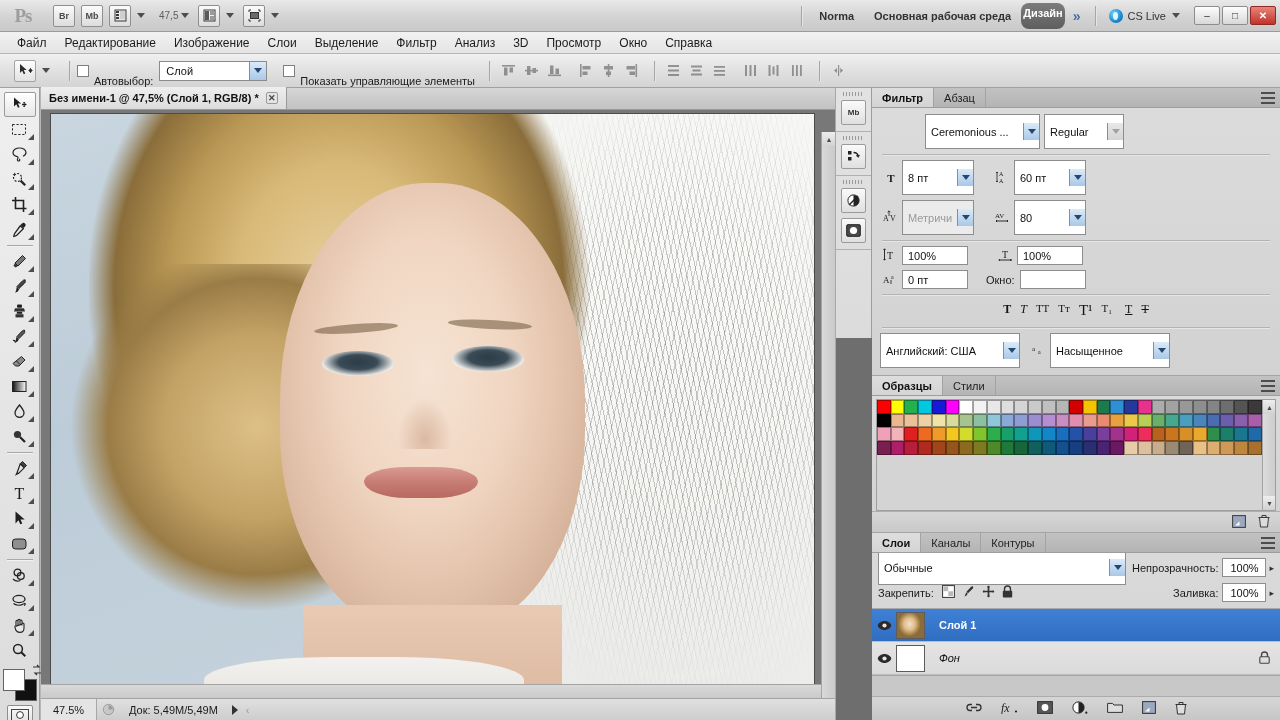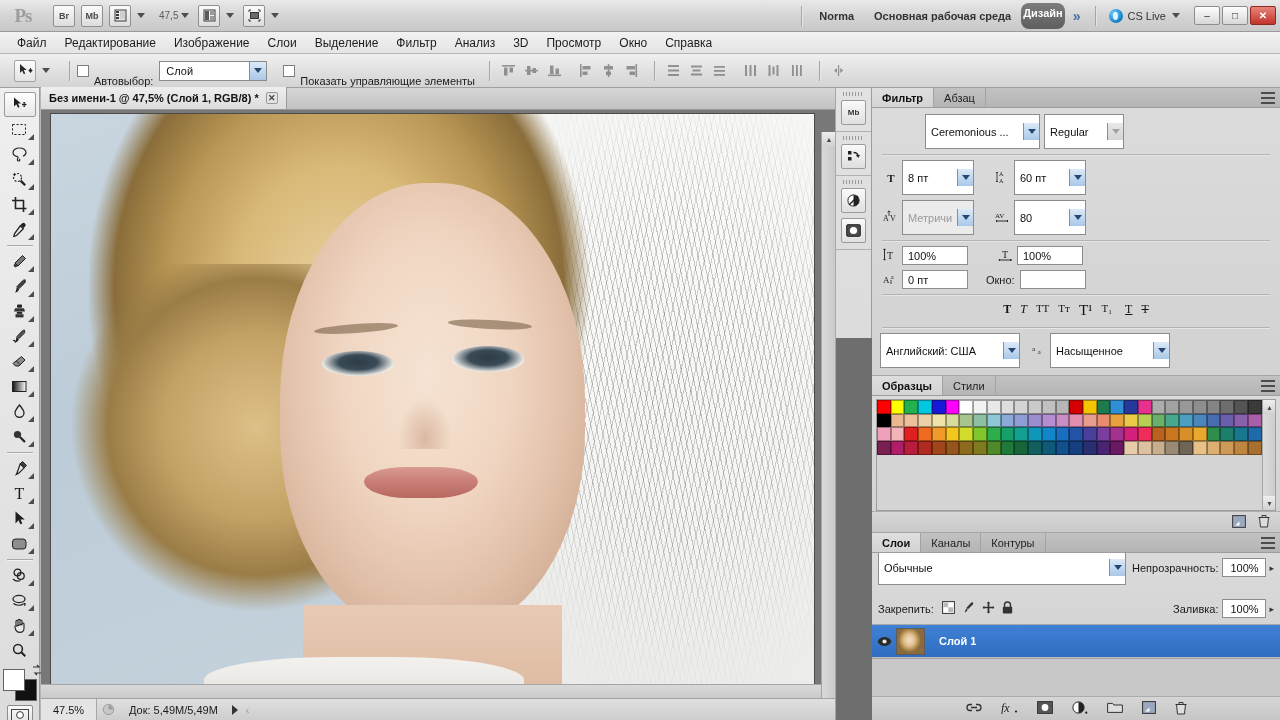--- a/index.html
+++ b/index.html
@@ -1046,21 +1046,21 @@
                 <i></i>
               </span>
           </div>
           <span style="font-size:11px;margin:0 4px 0 6px">Непрозрачность:</span>
           <div class="plain" style="width:44px;justify-content:center">
             <span>100%</span>
           </div>
           <span style="font-size:9px;color:#333;margin-left:3px">▸</span>
         </div>
 
-        <div class="lyr-row" style="margin-top:20px">
+        <div class="lyr-row" style="margin-top:4px">
           <span style="font-size:11px">Закрепить:</span>
           <span style="margin-left:8px">
             <svg width="13" height="13" viewBox="0 0 13 13">
                 <rect x="0.6" y="0.6" width="11.8" height="11.8" fill="#fff" stroke="#333"></rect>
                 <rect x="1.5" y="1.5" width="4.7" height="4.7" fill="#b9b9b9"></rect>
                 <rect x="6.3" y="6.3" width="4.7" height="4.7" fill="#b9b9b9"></rect>
               </svg>
           </span>
           <span style="margin-left:7px">
             <svg width="13" height="13" viewBox="0 0 13 13">
@@ -1097,20 +1097,37 @@
                 <circle cx="7.5" cy="5.5" r="2.1" fill="#e8e8e8"></circle>
               </svg>
           </span>
           <span class="lthumb">
             <span style="position:absolute;inset:0;background:
               radial-gradient(ellipse 44% 52% at 46% 44%, #f3dfc9 0%, #e0bf8e 46%, #b89257 72%, #8a6c3c 95%),
               linear-gradient(#cfdbe4,#e7e7e5);"></span>
           </span>
           <span class="lname">Слой 1</span>
         </div>
+        <div class="layer-item">
+          <span class="eye">
+            <svg width="15" height="11" viewBox="0 0 15 11">
+                <path d="M7.5 1C4 1 1.4 3.3.6 5.5c.8 2.2 3.4 4.5 6.9 4.5s6.1-2.3 6.9-4.5C13.6 3.3 11 1 7.5 1z" fill="#2a2a2a"></path>
+                <circle cx="7.5" cy="5.5" r="2.1" fill="#e8e8e8"></circle>
+              </svg>
+          </span>
+          <span class="lthumb" style="background:#ffffff"></span>
+          <span class="lname ital">Фон</span>
+          <div style="flex:1"></div>
+          <span style="margin-right:10px">
+            <svg width="11" height="13" viewBox="0 0 11 13">
+                <path d="M2.5 6V4a3 3 0 016 0v2" fill="none" stroke="#444" stroke-width="1.3"></path>
+                <rect x="0.8" y="5.8" width="9.4" height="6.4" rx="1" fill="none" stroke="#444" stroke-width="1.1"></rect>
+              </svg>
+          </span>
+        </div>
       </div>
     </div>
 
     <div class="lyr-foot" style="position:absolute;left:0;bottom:0;width:408px">
       <span>
         <svg width="16" height="11" viewBox="0 0 16 11">
             <path d="M6 2.5H4a3 3 0 000 6h2M10 2.5h2a3 3 0 010 6h-2M5 5.5h6" fill="none" stroke="#333" stroke-width="1.3"></path>
           </svg>
       </span>
       <span>

